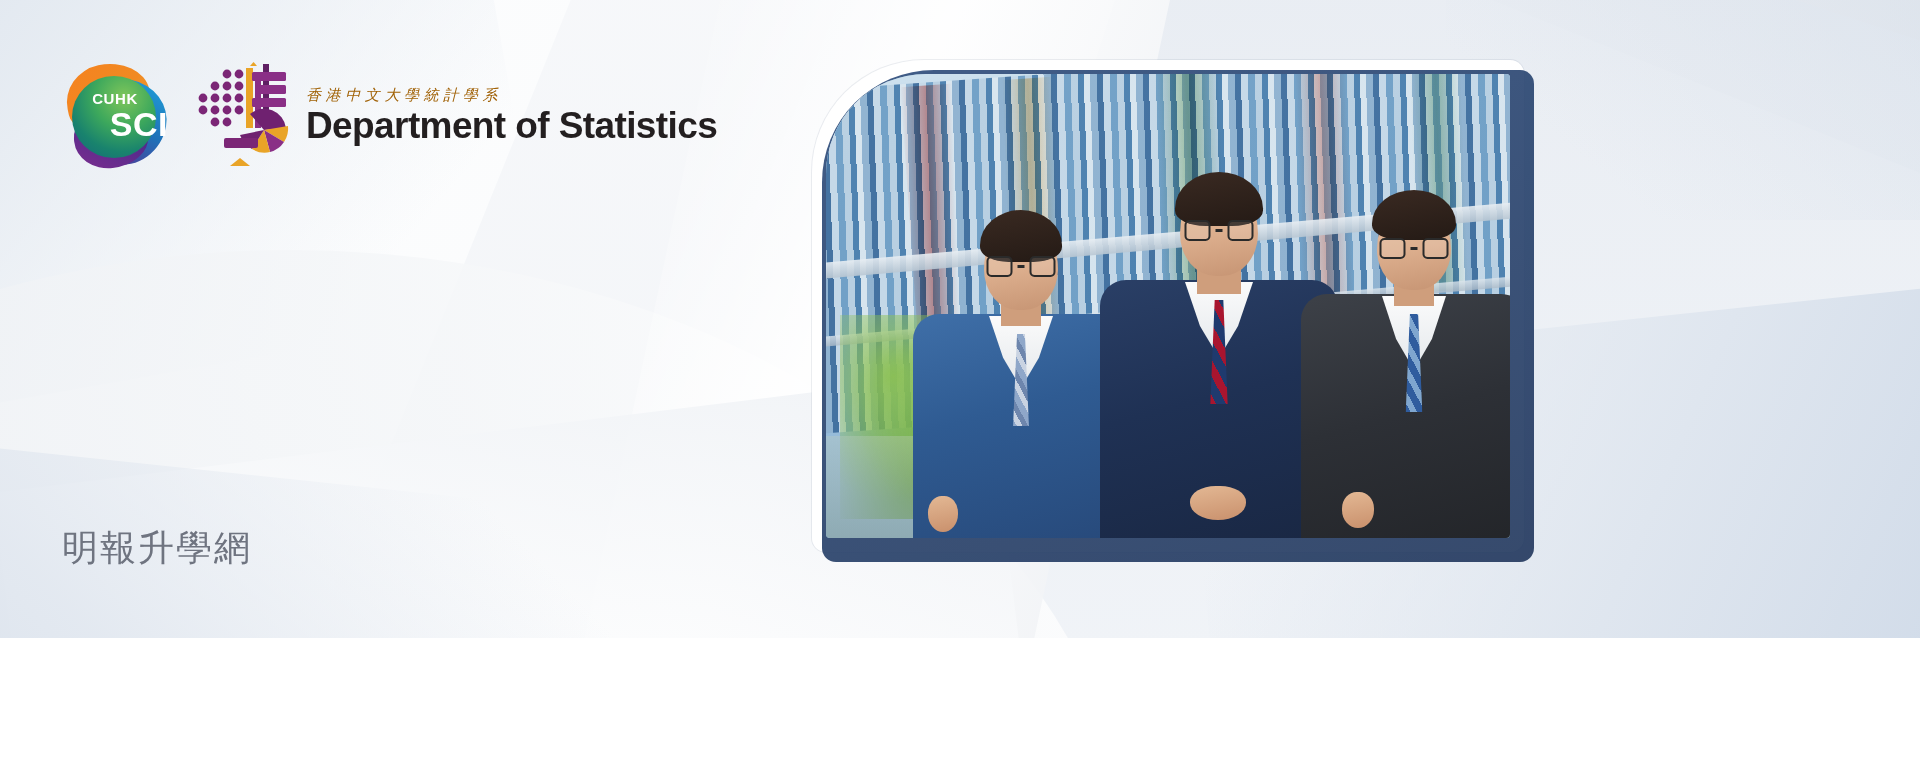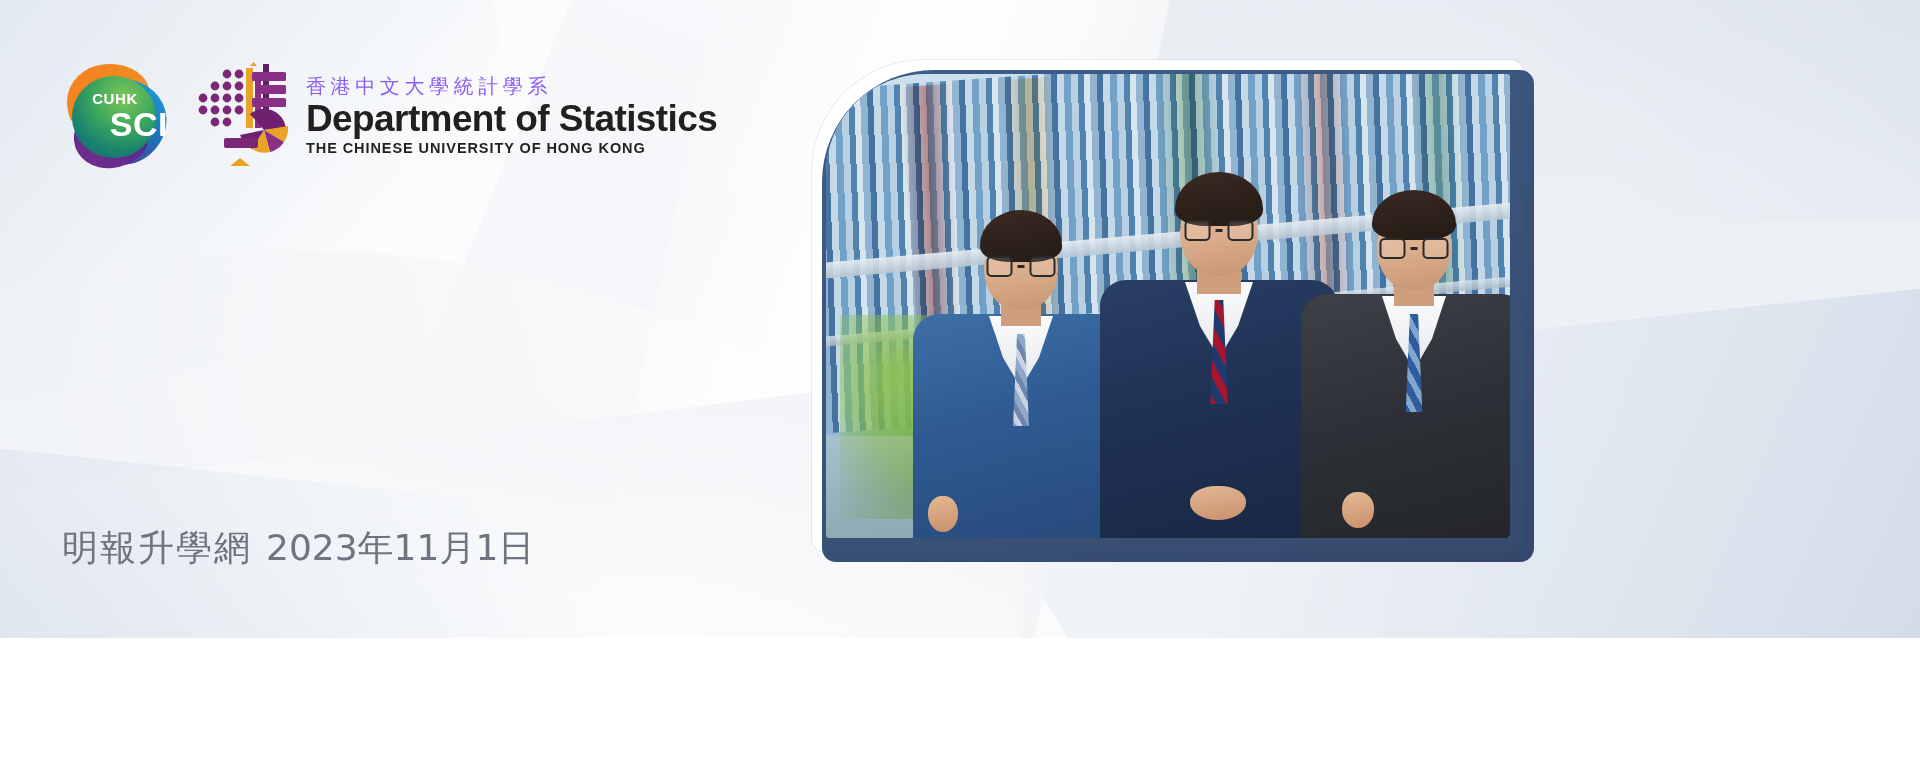--- a/index.html
+++ b/index.html
@@ -202,26 +202,27 @@
   }
 
   .stat-logo-group {
     display: flex;
     align-items: center;
     gap: 16px;
   }
   .stat-mark { flex: none; }
   .stat-text { display: flex; flex-direction: column; gap: 2px; }
   .stat-zh {
-    font-size: 20px;
+    font-size: 15px;
     letter-spacing: 4.6px;
-    color: #8b5cf6;
+    color: #a16207;
     font-family: "DejaVu Sans", sans-serif;
     line-height: 1.1;
     white-space: nowrap;
+    font-style: italic;
   }
   .stat-en {
     font-size: 37px;
     font-weight: bold;
     color: #231f20;
     letter-spacing: -.6px;
     line-height: 1.06;
     white-space: nowrap;
     font-family: "Liberation Sans", sans-serif;
     text-align: right;
@@ -585,30 +586,28 @@
           <path d="M70 68 l20 12 a24 24 0 0 1 -14 10 z" fill="#8a2f86"></path>
           <path d="M70 68 l6 22 a24 24 0 0 1 -18 -3 z" fill="#e9a427"></path>
           <path d="M70 68 l-12 19 a24 24 0 0 1 -12 -14 z" fill="#6f2170"></path>
           <rect x="30" y="76" width="34" height="10" rx="2" fill="#7b2676"></rect>
           <path d="M46 96 l-10 8 h20 z" fill="#e9a427"></path>
         </svg>
       </div>
       <div class="stat-text">
         <div class="stat-zh">香港中文大學統計學系</div>
         <div class="stat-en">Department of Statistics</div>
-        <div class="stat-sub">THE CHINESE UNIVERSITY OF HONG KONG</div>
       </div>
     </div>
 
   </div>
 
 
   <div class="source-line">
     <span class="source-name">明報升學網</span>
-    <span class="source-date">2023年11月1日</span>
   </div>
 
   <div class="photo-frame">
     <div class="photo">
       <div class="ph-sky"></div>
       <div class="ph-facade"></div>
       <div class="ph-facade-color"></div>
       <div class="ph-rail"></div>
       <div class="ph-rail2"></div>
       <div class="ph-foliage"></div>

